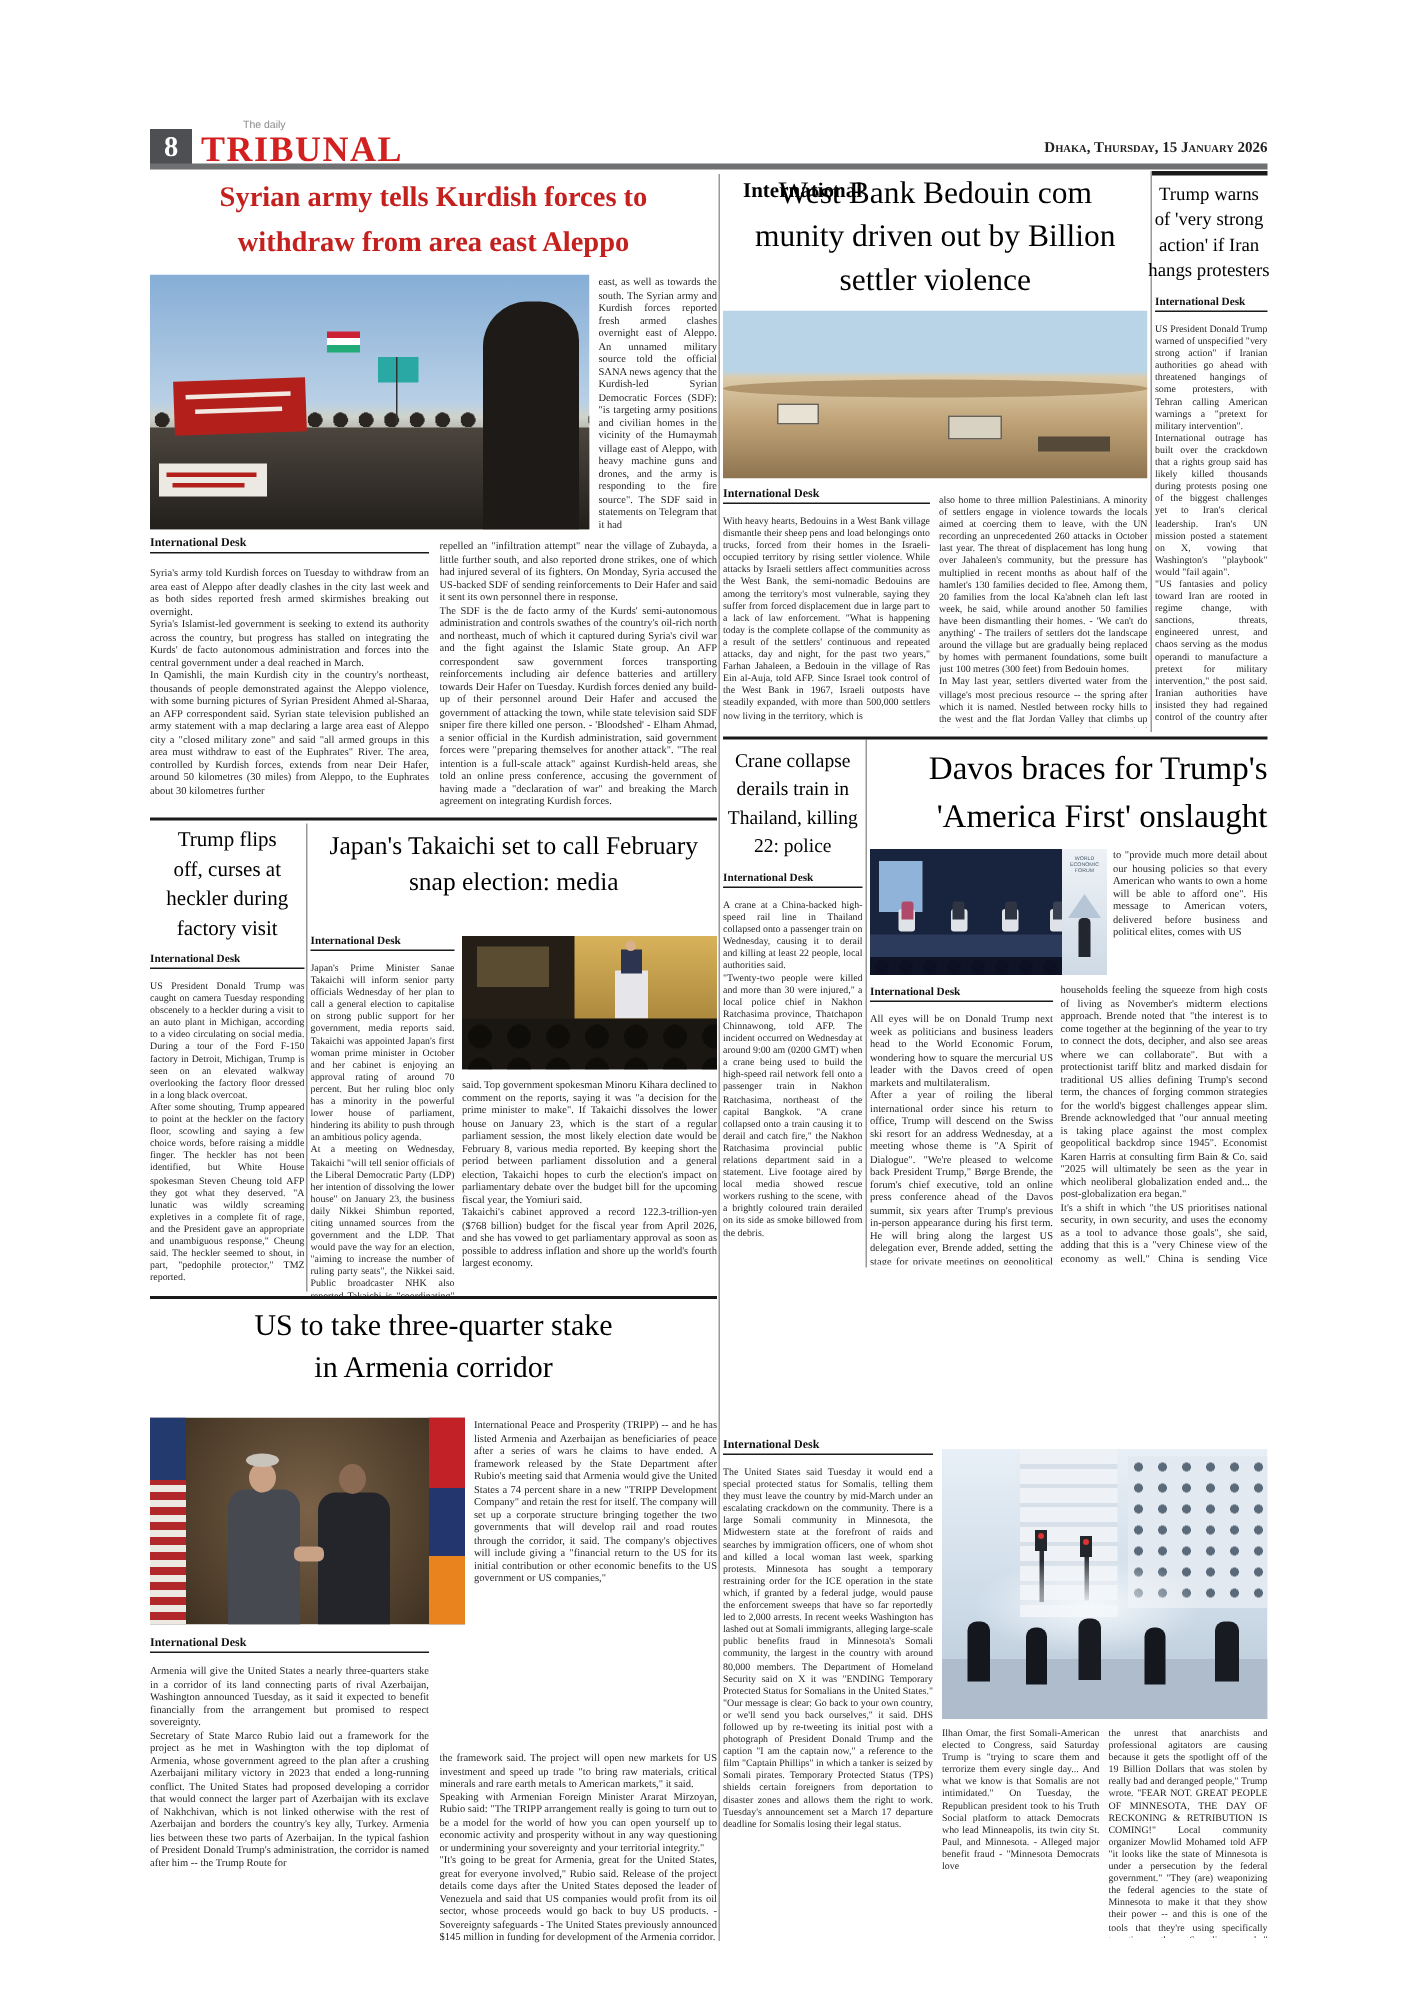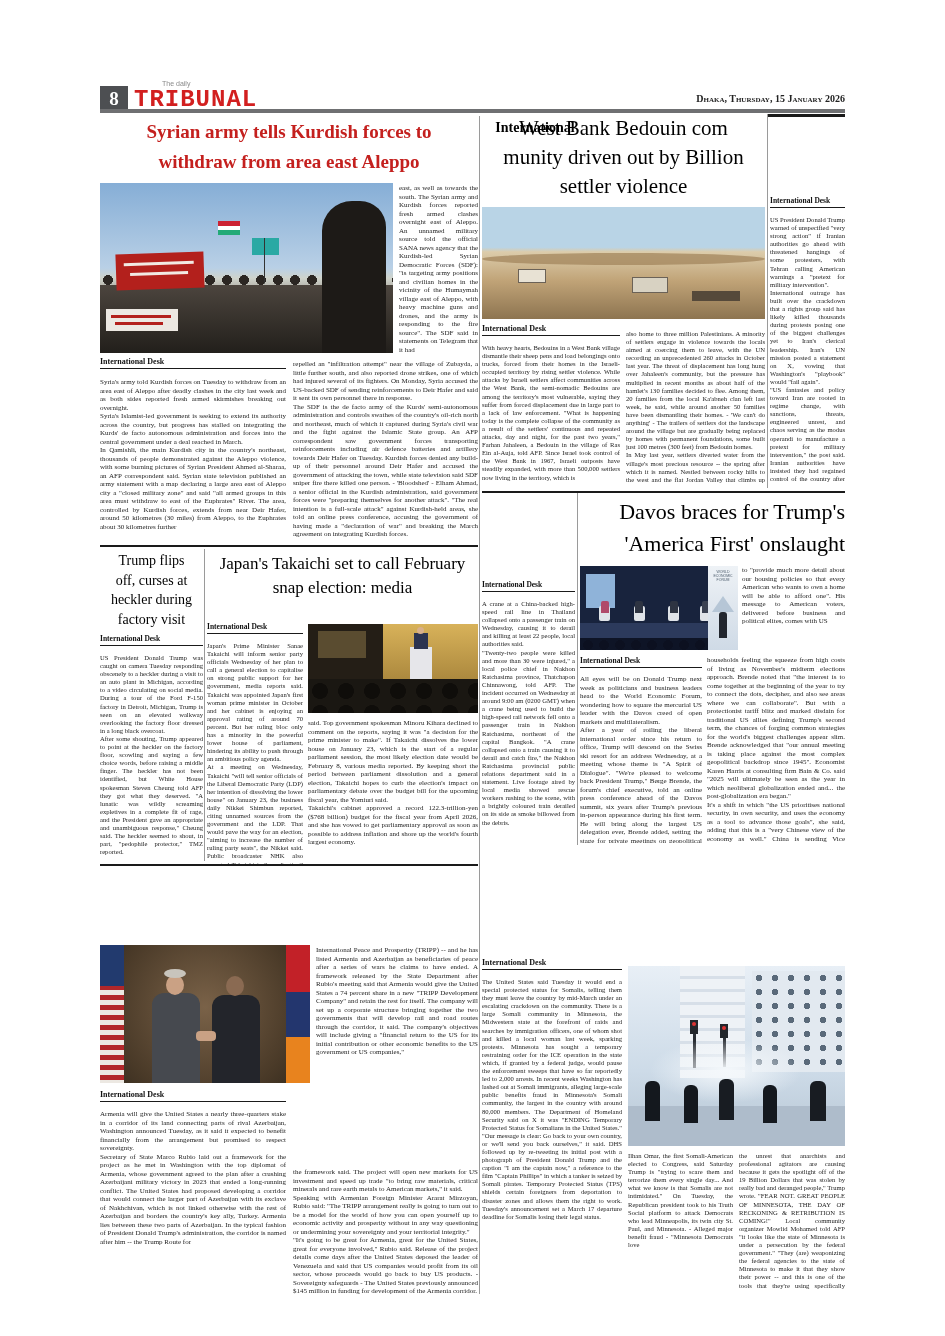--- a/index.html
+++ b/index.html
@@ -9,21 +9,21 @@
   .body-txt{font-size:7px;line-height:8.5px;text-align:justify;white-space:pre-line;
             overflow:hidden;color:#1c1c1c;}
   .fs66{font-size:6.6px;line-height:8.1px;}
   .hl{position:absolute;text-align:center;white-space:pre-line;color:#000;
       font-family:"Liberation Serif",serif;}
   .hl-red{color:#c4201e;font-weight:700;}
   .desk{position:absolute;font-size:8px;font-weight:700;border-bottom:1.3px solid #1a1a1a;
         padding-bottom:2px;color:#111;}
   .vrule{position:absolute;width:1px;background:#9a9a9a;}
   .hrule{position:absolute;background:#1a1a1a;}
-  .brand{font-family:Liberation Mono, monospace;font-weight:900;font-size:24px;
+  .brand{font-family:Liberation Serif, serif;font-weight:900;font-size:24px;
          letter-spacing:1px;color:#d21f1f;line-height:24px;}
   .brand-tag{font-family:"Liberation Sans",sans-serif;font-size:7px;color:#8a8a8a;
              margin-left:28px;line-height:8px;}
   .dateline{font-size:10px;font-weight:700;font-variant:small-caps;text-align:right;color:#222;}
   .section{font-size:14px;font-weight:700;text-align:center;color:#000;margin-top:30px;}
   .banner{position:absolute;background:#1d35a5;color:#fff;text-align:center;
           font-weight:700;white-space:pre-line;}
 </style>
 </head>
 <body>
@@ -88,20 +88,24 @@
     <div class="abs" style="left:36px;top:62px;width:26px;height:12px;background:#e8e2d4;border:1px solid #6b6257;"></div>
     <div class="abs" style="left:150px;top:70px;width:34px;height:14px;background:#d8d2c2;border:1px solid #6b6257;"></div>
     <div class="abs" style="left:210px;top:84px;width:48px;height:10px;background:#55493a;"></div>
   </div>
 
   <div class="desk" style="left:482px;top:324px;width:138px;">International Desk</div>
   <div class="abs body-txt fs66" style="left:482px;top:344px;width:138px;height:141px;">With heavy hearts, Bedouins in a West Bank village dismantle their sheep pens and load belongings onto trucks, forced from their homes in the Israeli-occupied territory by rising settler violence. While attacks by Israeli settlers affect communities across the West Bank, the semi-nomadic Bedouins are among the territory's most vulnerable, saying they suffer from forced displacement due in large part to a lack of law enforcement. "What is happening today is the complete collapse of the community as a result of the settlers' continuous and repeated attacks, day and night, for the past two years," Farhan Jahaleen, a Bedouin in the village of Ras Ein al-Auja, told AFP. Since Israel took control of the West Bank in 1967, Israeli outposts have steadily expanded, with more than 500,000 settlers now living in the territory, which is</div>
   <div class="abs body-txt fs66" style="left:626px;top:330px;width:139px;height:155px;">also home to three million Palestinians. A minority of settlers engage in violence towards the locals aimed at coercing them to leave, with the UN recording an unprecedented 260 attacks in October last year. The threat of displacement has long hung over Jahaleen's community, but the pressure has multiplied in recent months as about half of the hamlet's 130 families decided to flee. Among them, 20 families from the local Ka'abneh clan left last week, he said, while around another 50 families have been dismantling their homes. - 'We can't do anything' - The trailers of settlers dot the landscape around the village but are gradually being replaced by homes with permanent foundations, some built just 100 metres (300 feet) from Bedouin homes.
 In May last year, settlers diverted water from the village's most precious resource -- the spring after which it is named. Nestled between rocky hills to the west and the flat Jordan Valley that climbs up the Jordanian plateau to the east, the spring had allowed the community to remain self-sufficient. But Bedouin families have been driven away by the constant need to stand guard to avoid settlers cutting the power supply and irrigation pipes, or bringing their herds to graze near Bedouin houses.</div>
 
+  <div class="hl" style="left:764px;top:121px;width:84px;font-size:12.5px;line-height:17px;">Trump warns
+of 'very strong
+action' if Iran
+hangs protesters</div>
   <div class="desk" style="left:770px;top:196px;width:75px;font-size:7.5px;">International Desk</div>
   <div class="abs body-txt fs66" style="left:770px;top:216px;width:75px;height:266px;">US President Donald Trump warned of unspecified "very strong action" if Iranian authorities go ahead with threatened hangings of some protesters, with Tehran calling American warnings a "pretext for military intervention".
 International outrage has built over the crackdown that a rights group said has likely killed thousands during protests posing one of the biggest challenges yet to Iran's clerical leadership. Iran's UN mission posted a statement on X, vowing that Washington's "playbook" would "fail again".
 "US fantasies and policy toward Iran are rooted in regime change, with sanctions, threats, engineered unrest, and chaos serving as the modus operandi to manufacture a pretext for military intervention," the post said. Iranian authorities have insisted they had regained control of the country after successive nights of mass protests nationwide since.</div>
 
   <div class="hl" style="left:100px;top:551px;width:103px;font-size:14px;line-height:19.5px;">Trump flips
 off, curses at
 heckler during
 factory visit</div>
   <div class="desk" style="left:100px;top:634px;width:103px;font-size:7.5px;">International Desk</div>
@@ -120,20 +124,24 @@
     <div class="abs" style="left:6%;top:8%;width:28%;height:30%;background:#5a4c30;"></div>
     <div class="abs" style="left:60%;top:26%;width:13%;height:36%;background:#e6e6ea;"></div>
     <div class="abs" style="left:62.5%;top:10%;width:8%;height:18%;background:#2c3450;"></div>
     <div class="abs" style="left:64%;top:3%;width:7px;height:7px;border-radius:50%;background:#d8b08c;"></div>
     <div class="abs" style="left:0;top:62%;width:100%;height:38%;background:radial-gradient(circle 8px at 12px 12px,#0f0d0a 98%,transparent) 0 0/26px 22px repeat,#1a1712;"></div>
   </div>
 
   <div class="abs body-txt" style="left:308px;top:719px;width:170px;height:145px;">said. Top government spokesman Minoru Kihara declined to comment on the reports, saying it was "a decision for the prime minister to make". If Takaichi dissolves the lower house on January 23, which is the start of a regular parliament session, the most likely election date would be February 8, various media reported. By keeping short the period between parliament dissolution and a general election, Takaichi hopes to curb the election's impact on parliamentary debate over the budget bill for the upcoming fiscal year, the Yomiuri said.
 Takaichi's cabinet approved a record 122.3-trillion-yen ($768 billion) budget for the fiscal year from April 2026, and she has vowed to get parliamentary approval as soon as possible to address inflation and shore up the world's fourth largest economy.</div>
 
+  <div class="hl" style="left:482px;top:497px;width:93px;font-size:13px;line-height:19px;">Crane collapse
+derails train in
+Thailand, killing
+22: police</div>
   <div class="desk" style="left:482px;top:580px;width:93px;font-size:7.5px;">International Desk</div>
   <div class="abs body-txt fs66" style="left:482px;top:600px;width:93px;height:243px;">A crane at a China-backed high-speed rail line in Thailand collapsed onto a passenger train on Wednesday, causing it to derail and killing at least 22 people, local authorities said.
 "Twenty-two people were killed and more than 30 were injured," a local police chief in Nakhon Ratchasima province, Thatchapon Chinnawong, told AFP. The incident occurred on Wednesday at around 9:00 am (0200 GMT) when a crane being used to build the high-speed rail network fell onto a passenger train in Nakhon Ratchasima, northeast of the capital Bangkok. "A crane collapsed onto a train causing it to derail and catch fire," the Nakhon Ratchasima provincial public relations department said in a statement. Live footage aired by local media showed rescue workers rushing to the scene, with a brightly coloured train derailed on its side as smoke billowed from the debris.</div>
 
   <div class="hl" style="left:580px;top:496px;width:265px;font-size:22px;line-height:32px;text-align:right;">Davos braces for Trump's
 'America First' onslaught</div>
 
   <div class="abs" style="left:580px;top:566px;width:158px;height:84px;overflow:hidden;">
     <div class="abs" style="left:0;top:0;width:100%;height:100%;background:#18233d;"></div>
     <div class="abs" style="left:0;top:68%;width:100%;height:32%;background:#2c3a5c;"></div>
@@ -183,20 +191,22 @@
     <div class="abs" style="left:8%;top:64%;width:15px;height:40px;background:#14181e;border-radius:6px 6px 0 0;"></div>
     <div class="abs" style="left:26%;top:66%;width:14px;height:38px;background:#14181e;border-radius:6px 6px 0 0;"></div>
     <div class="abs" style="left:42%;top:63%;width:15px;height:41px;background:#181c22;border-radius:6px 6px 0 0;"></div>
     <div class="abs" style="left:62%;top:66%;width:14px;height:38px;background:#14181e;border-radius:6px 6px 0 0;"></div>
     <div class="abs" style="left:84%;top:64%;width:16px;height:40px;background:#181c22;border-radius:6px 6px 0 0;"></div>
   </div>
 
   <div class="abs body-txt fs66" style="left:628px;top:1152px;width:105px;height:140px;">Ilhan Omar, the first Somali-American elected to Congress, said Saturday Trump is "trying to scare them and terrorize them every single day... And what we know is that Somalis are not intimidated." On Tuesday, the Republican president took to his Truth Social platform to attack Democrats who lead Minneapolis, its twin city St. Paul, and Minnesota. - Alleged major benefit fraud - "Minnesota Democrats love</div>
   <div class="abs body-txt fs66" style="left:739px;top:1152px;width:106px;height:140px;">the unrest that anarchists and professional agitators are causing because it gets the spotlight off of the 19 Billion Dollars that was stolen by really bad and deranged people," Trump wrote. "FEAR NOT. GREAT PEOPLE OF MINNESOTA, THE DAY OF RECKONING &amp; RETRIBUTION IS COMING!" Local community organizer Mowlid Mohamed told AFP "it looks like the state of Minnesota is under a persecution by the federal government." "They (are) weaponizing the federal agencies to the state of Minnesota to make it that they show their power -- and this is one of the tools that they're using specifically targeting the Somali people." Immigration and Customs Enforcement (ICE) meanwhile has kept up its migrant sweeps across Minnesota. On Tuesday masked officers dragged a woman from her car as ICE agents conducted checks. Another individual was carried away by their limbs. Renee Nicole Good, 37, was shot dead in her car by an ICE officer Wednesday in Minneapolis. Three federal prosecutors in Minnesota resigned after coming under pressure to focus the probe into Good's death on her widow's actions, US media reported.</div>
 
+  <div class="hl" style="left:100px;top:870px;width:378px;font-size:20px;line-height:28px;">US to take three-quarter stake
+in Armenia corridor</div>
 
   <div class="abs" style="left:100px;top:945px;width:210px;height:138px;overflow:hidden;">
     <div class="abs" style="left:0;top:0;width:100%;height:100%;background:radial-gradient(circle at 50% 45%,#7a6248,#4a3a28 70%,#32281c);"></div>
     <div class="abs" style="left:0;top:0;width:24px;height:100%;background:linear-gradient(#223a6e 0 30%,transparent 30%),repeating-linear-gradient(#b2272a 0 5px,#ece8e2 5px 10px);"></div>
     <div class="abs" style="left:186px;top:0;width:24px;height:100%;background:linear-gradient(#c22128 0 34%,#23366e 34% 67%,#e8831e 67%);"></div>
     <div class="abs" style="left:52px;top:48px;width:48px;height:90px;background:#46494f;border-radius:12px 12px 0 0;"></div>
     <div class="abs" style="left:66px;top:30px;width:18px;height:20px;border-radius:50%;background:#caa184;"></div>
     <div class="abs" style="left:64px;top:24px;width:22px;height:9px;border-radius:50%;background:#c8c4bc;"></div>
     <div class="abs" style="left:112px;top:50px;width:48px;height:88px;background:#23252b;border-radius:12px 12px 0 0;"></div>
     <div class="abs" style="left:126px;top:31px;width:18px;height:20px;border-radius:50%;background:#8a6a52;"></div>

